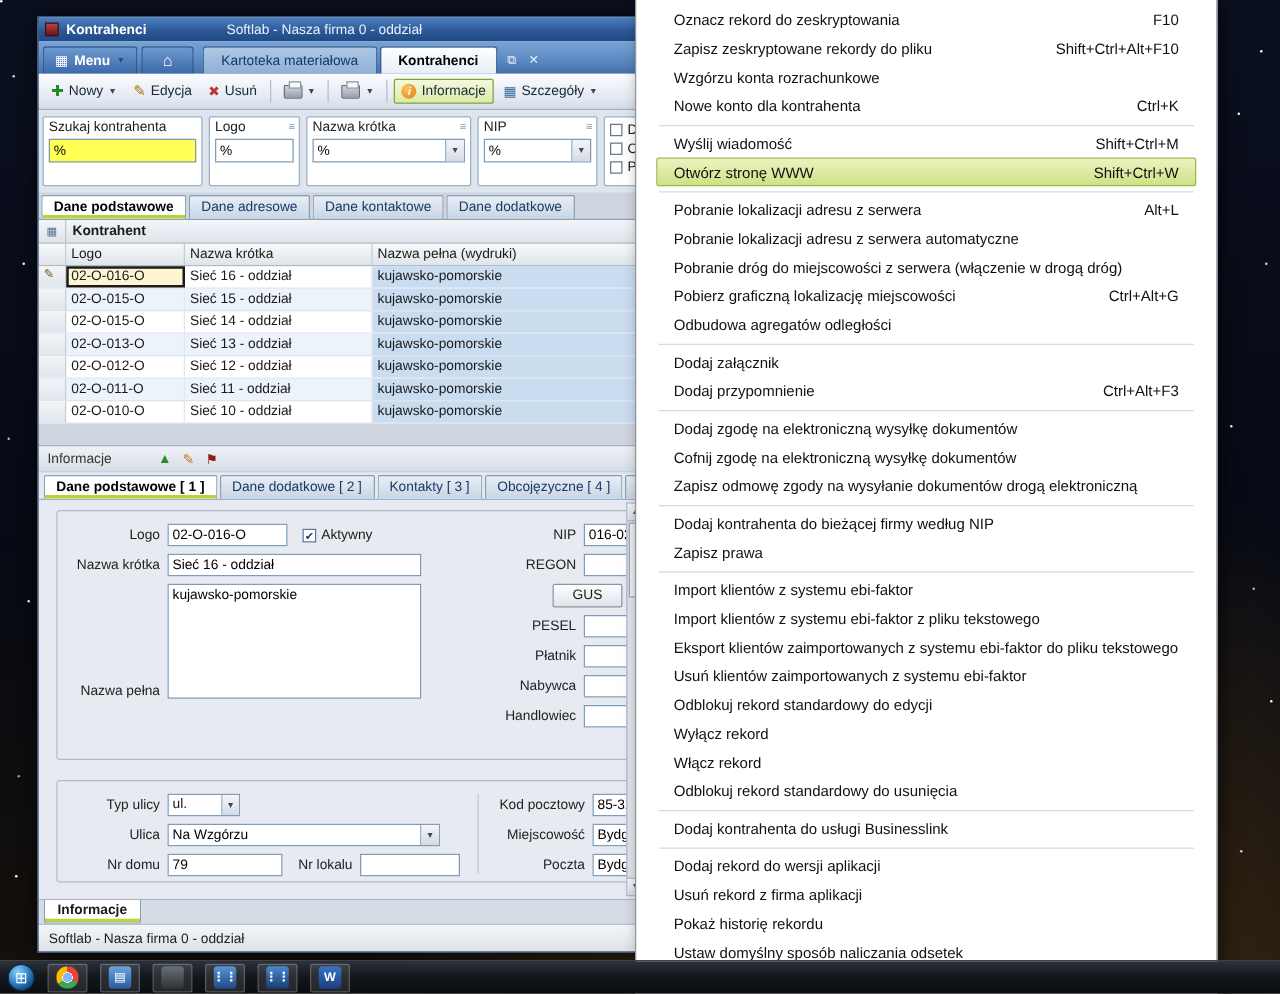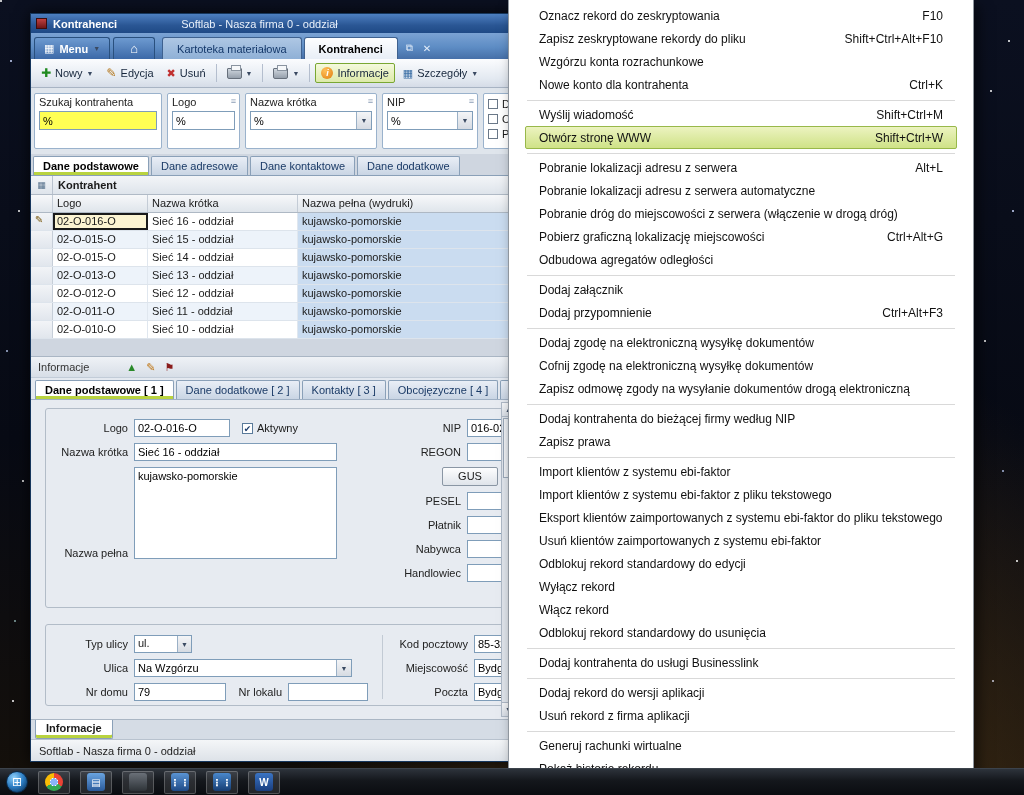--- a/index.html
+++ b/index.html
@@ -597,24 +597,20 @@
         <span class="mi-shortcut"></span>
       </div>
         <div class="menu-item separator-before">
         <span class="mi-label">Dodaj rekord do wersji aplikacji</span>
         <span class="mi-shortcut"></span>
       </div>
         <div class="menu-item">
         <span class="mi-label">Usuń rekord z firma aplikacji</span>
         <span class="mi-shortcut"></span>
       </div>
-        <div class="menu-item separator-before">
-        <span class="mi-label">Generuj rachunki wirtualne</span>
-        <span class="mi-shortcut"></span>
-      </div>
         <div class="menu-item">
         <span class="mi-label">Pokaż historię rekordu</span>
         <span class="mi-shortcut"></span>
       </div>
         <div class="menu-item">
         <span class="mi-label">Ustaw domyślny sposób naliczania odsetek</span>
         <span class="mi-shortcut"></span>
       </div>
       </div>
   </div>

